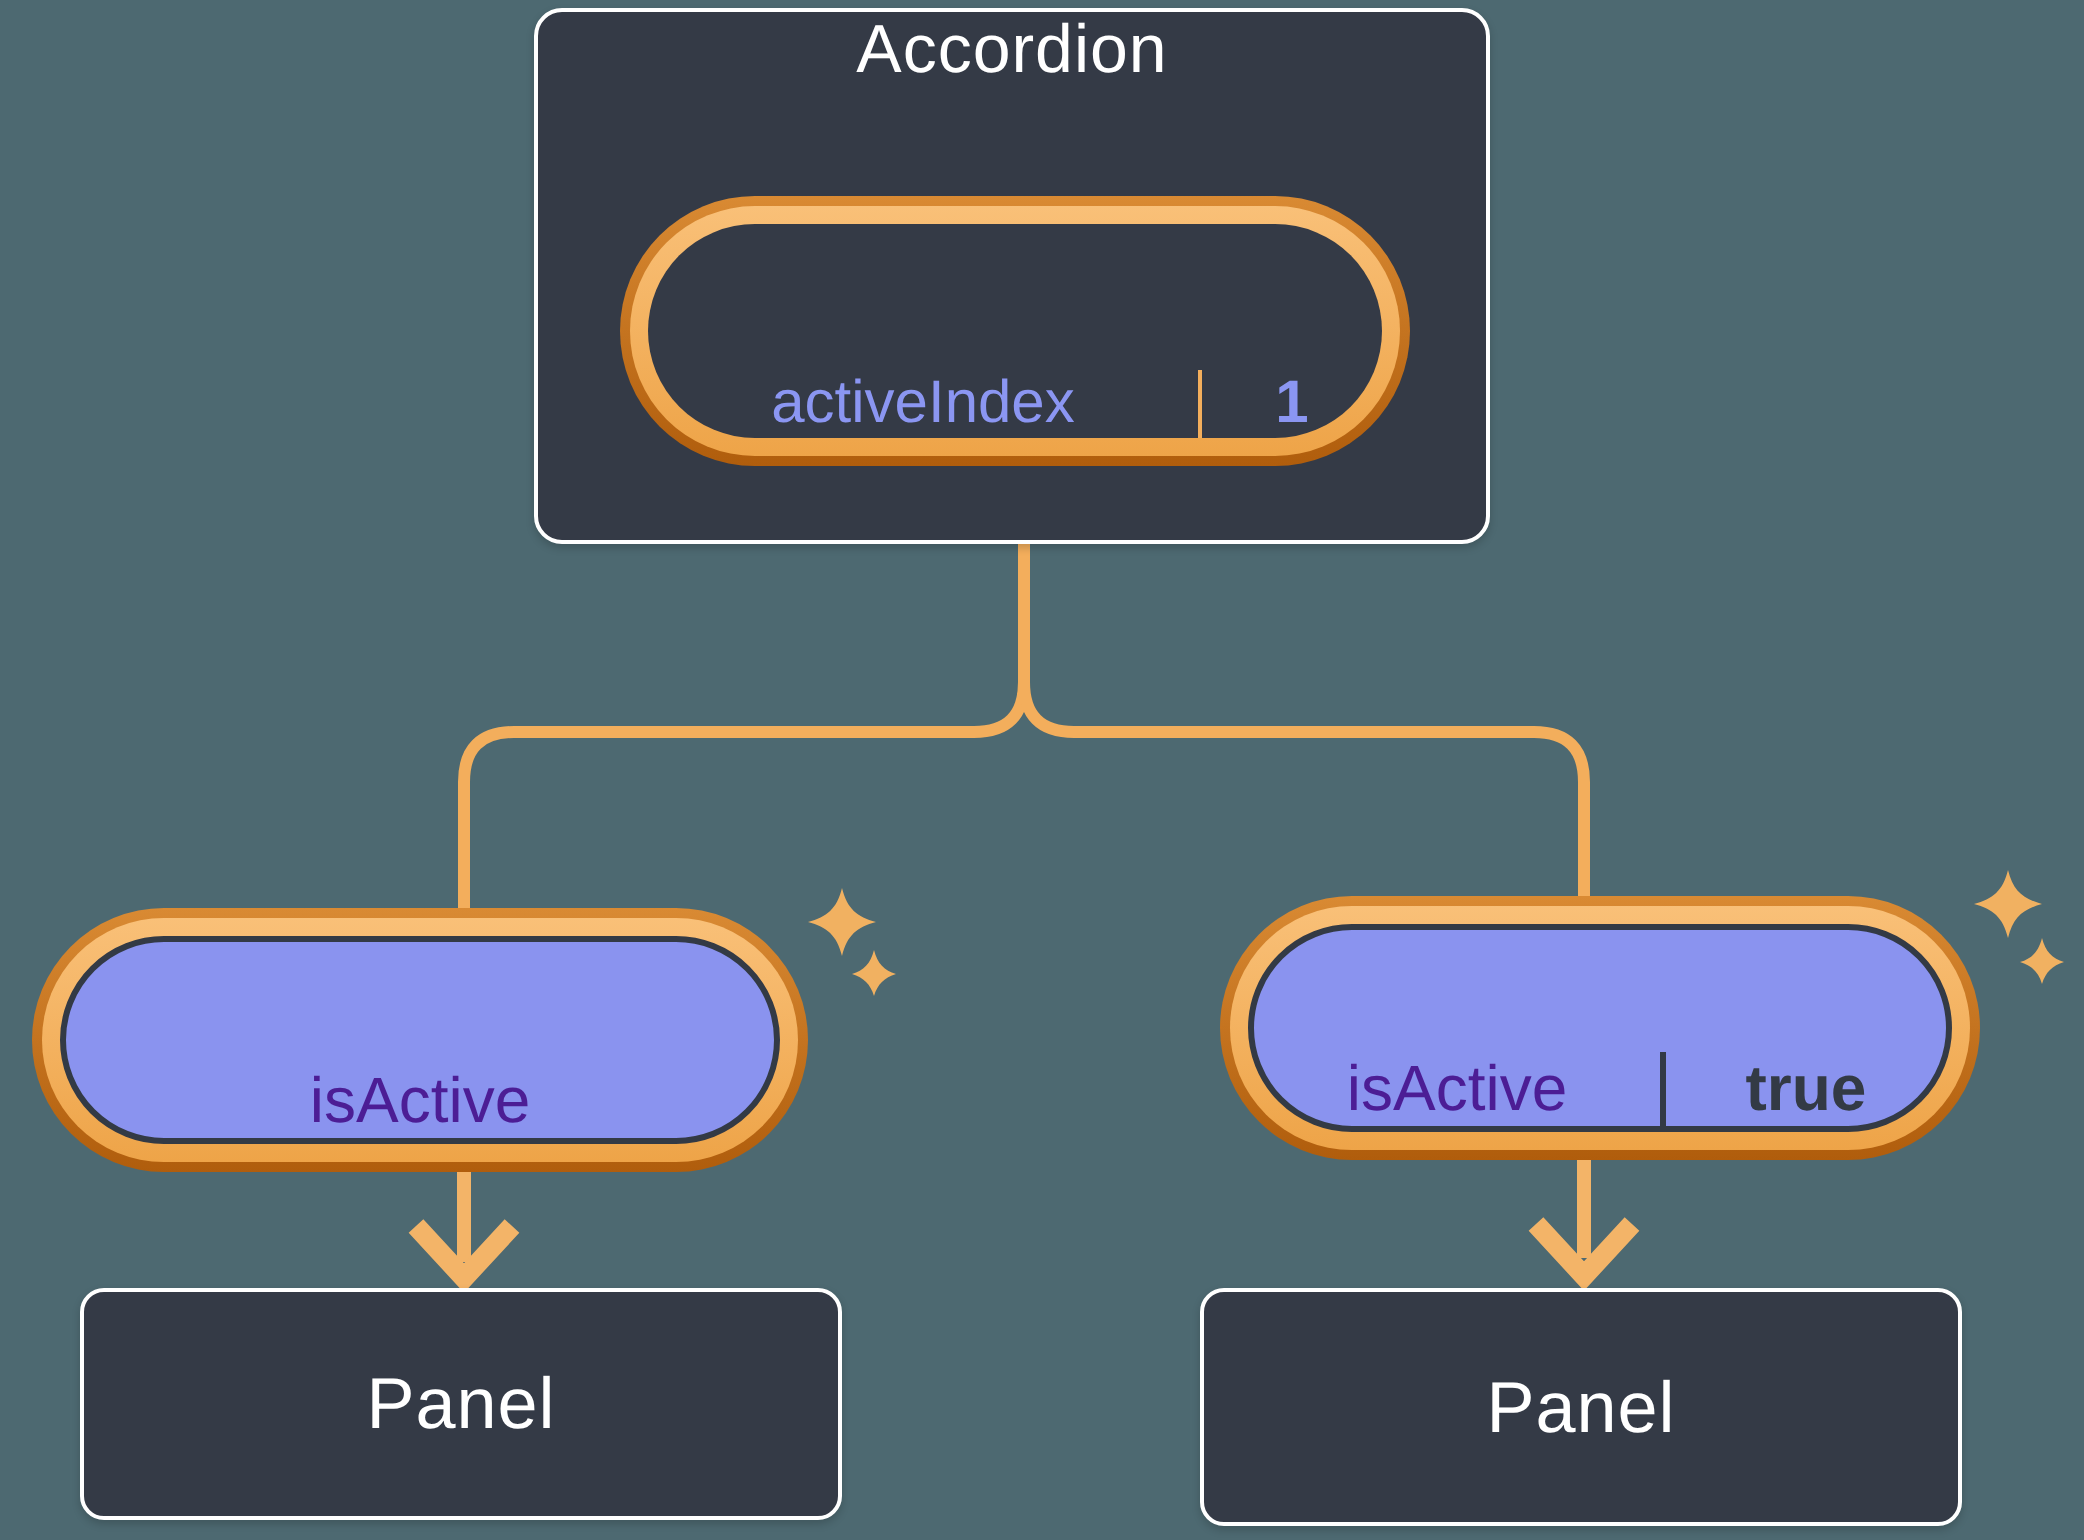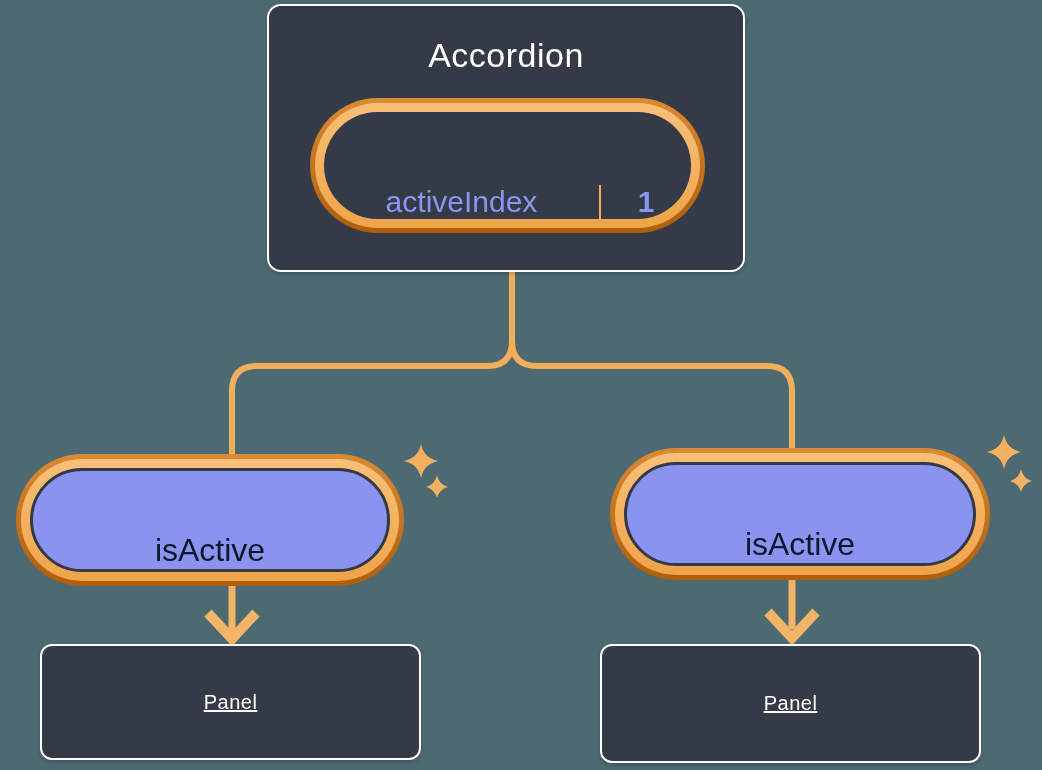--- a/index.html
+++ b/index.html
@@ -20,30 +20,29 @@
     background:#343a46;
     border:2px solid #ffffff;
     border-radius:14px;
     box-sizing:border-box;
     box-shadow:0 2px 4px rgba(0,0,0,.18);
     color:#ffffff;
   }
   .accordion-node{left:267px;top:4px;width:478px;height:268px;}
   .node-title{
     text-align:center;
-    margin-top:30px;
     font-size:34px;
     font-weight:500;
     letter-spacing:.5px;
     color:#ffffff;
   }
   .panel-node{display:flex;align-items:center;justify-content:center;border-radius:12px;}
   .panel-left{left:40px;top:644px;width:381px;height:116px;}
   .panel-right{left:600px;top:644px;width:381px;height:119px;}
-  .panel-label{font-size:20px;font-weight:500;letter-spacing:.5px;text-decoration:underline;}
+  .panel-label{font-size:36px;font-weight:500;letter-spacing:.5px;}
   
   .pill-outer{
     position:absolute;
     border-radius:999px;
     padding:5px;
     background:linear-gradient(180deg,#d98a33 0%,#b05d0c 100%);
     box-sizing:border-box;
   }
   .pill-mid{
     width:100%;height:100%;
@@ -74,21 +73,21 @@
   }
   
   .prop-pill .pill-body{
     background:#8a93ef;
     border:3px solid #333a45;
   }
   .prop-pill-left{left:16px;top:454px;width:388px;height:132px;}
   .prop-pill-right{left:610px;top:448px;width:380px;height:132px;}
   .prop-pill .cell-name{
     flex:1;display:flex;align-items:center;justify-content:center;
-    font-size:32px;color:#0f172a;margin-top:39px;
+    font-size:32px;color:#4c1d95;margin-top:39px;
   }
   .prop-pill .cell-value{
     width:140px;display:flex;align-items:center;justify-content:center;
     border-left:3px solid #333a45;
     font-size:32px;font-weight:700;color:#333a45;
   }
 </style>
 </head>
 <body>
 
@@ -144,20 +143,21 @@
       <div class="pill-body">
         <span class="cell-name">isActive</span>
       </div>
     </div>
   </div>
 
   <div class="pill-outer prop-pill prop-pill-right">
     <div class="pill-mid">
       <div class="pill-body">
         <span class="cell-name">isActive</span>
+        <span class="cell-value">true</span>
       </div>
     </div>
   </div>
 
   <div class="node panel-node panel-left">
     <span class="panel-label">Panel</span>
   </div>
   <div class="node panel-node panel-right">
     <span class="panel-label">Panel</span>
   </div>

